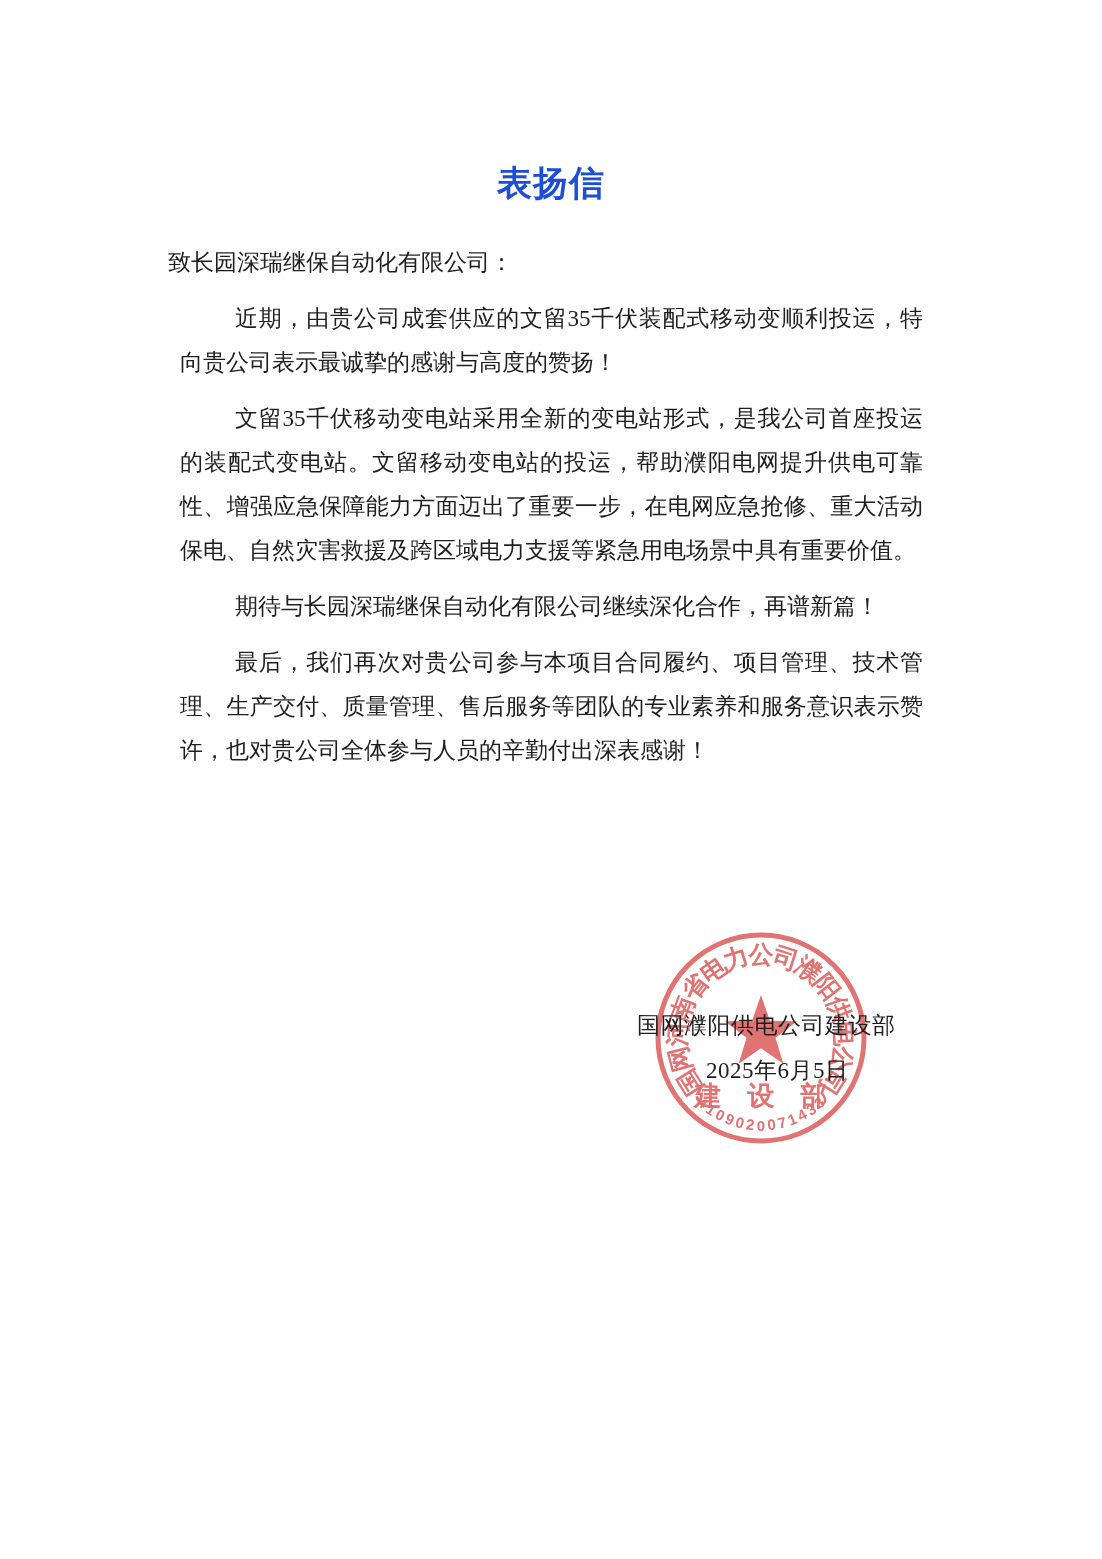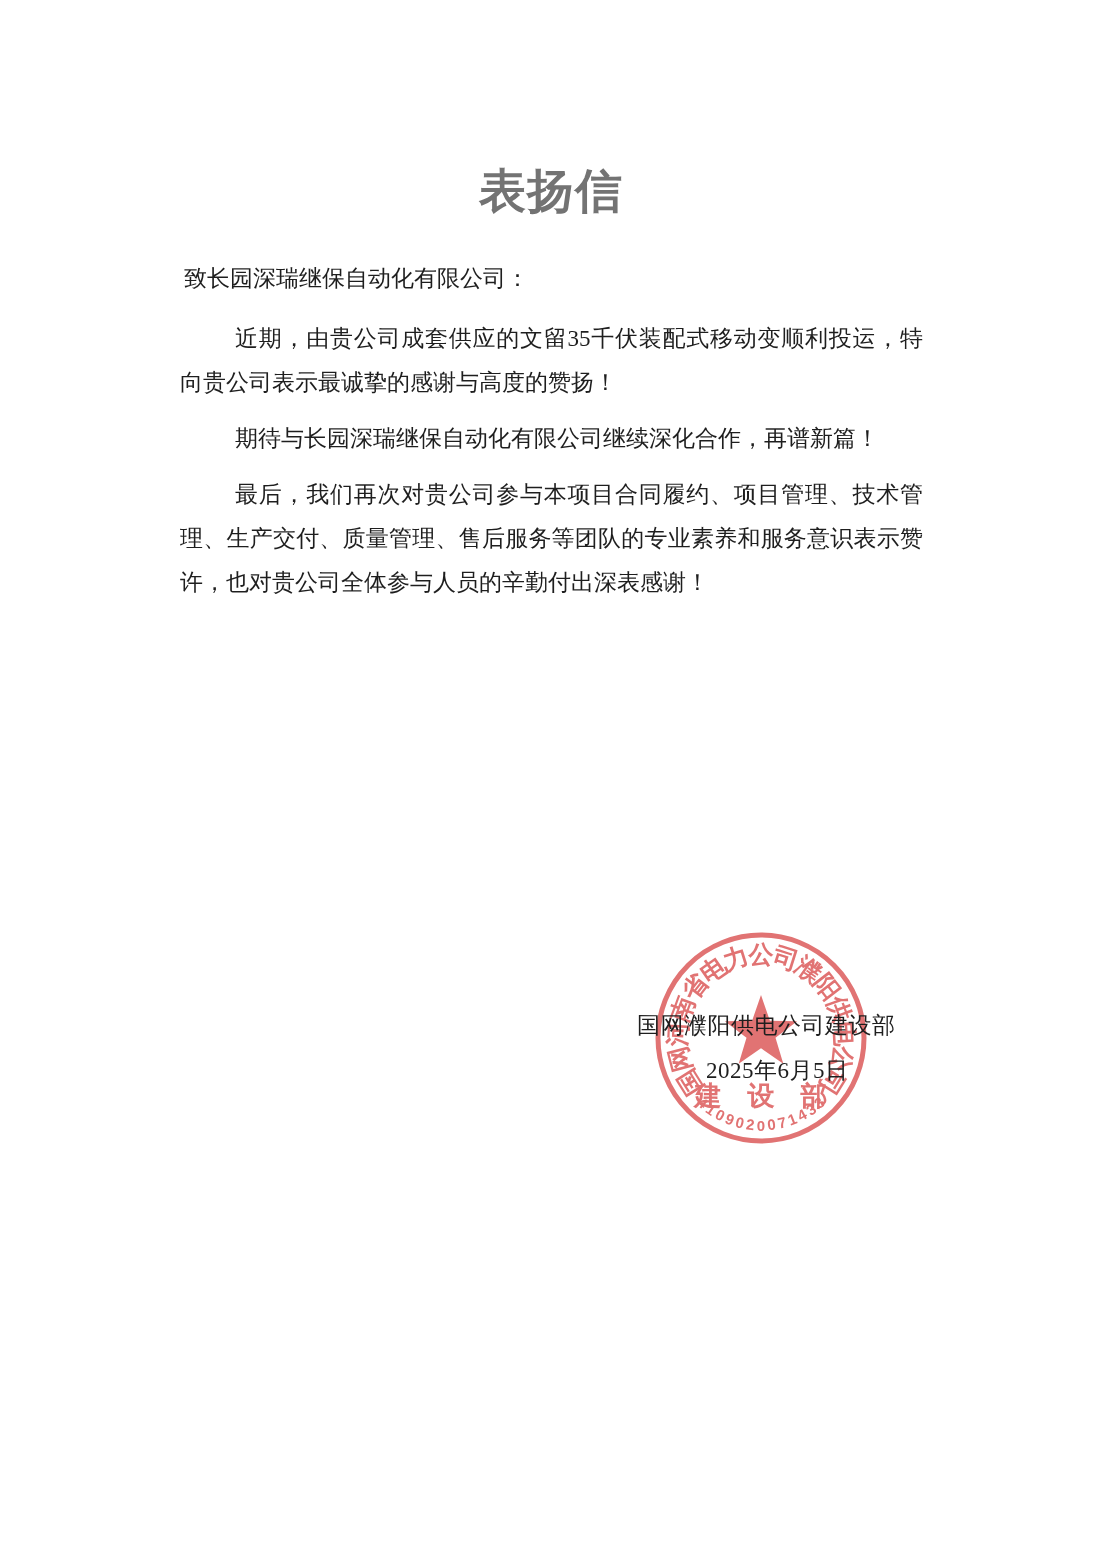--- a/index.html
+++ b/index.html
@@ -9,32 +9,32 @@
     height: 1559px;
     background: #ffffff;
     overflow: hidden;
     font-family: "Liberation Serif", "DejaVu Serif", serif;
     color: #1e1e1e;
   }
   .title {
     margin: 160px 0 0 0;
     text-align: center;
     font-family: "Liberation Sans", "DejaVu Sans", sans-serif;
-    font-size: 47px;
+    font-size: 35px;
     font-weight: 600;
     letter-spacing: 1px;
-    color: #737373;
+    color: #1d4ed8;
   }
   .letter-body {
     margin: 34px 167px 0 168px;
     font-size: 23px;
     line-height: 44px;
     text-align: justify;
   }
-  .greeting { margin: 16px; }
+  .greeting { margin: 0; }
   .para { margin: 12px; text-indent: 55px; }
   .seal {
     position: absolute;
     left: 648px;
     top: 925px;
     width: 226px;
     height: 226px;
     opacity: 0.85;
     mix-blend-mode: multiply;
   }
@@ -62,20 +62,21 @@
 <body>
 
 <div class="page">
 
   <h1 class="title">表扬信</h1>
 
   <div class="letter-body">
     <p class="greeting">致长园深瑞继保自动化有限公司：</p>
     <div id="paragraphs">
         <p class="para">近期，由贵公司成套供应的文留35千伏装配式移动变顺利投运，特向贵公司表示最诚挚的感谢与高度的赞扬！</p>
+        <p class="para">文留35千伏移动变电站采用全新的变电站形式，是我公司首座投运的装配式变电站。文留移动变电站的投运，帮助濮阳电网提升供电可靠性、增强应急保障能力方面迈出了重要一步，在电网应急抢修、重大活动保电、自然灾害救援及跨区域电力支援等紧急用电场景中具有重要价值。</p>
         <p class="para">期待与长园深瑞继保自动化有限公司继续深化合作，再谱新篇！</p>
         <p class="para">最后，我们再次对贵公司参与本项目合同履约、项目管理、技术管理、生产交付、质量管理、售后服务等团队的专业素养和服务意识表示赞许，也对贵公司全体参与人员的辛勤付出深表感谢！</p>
       </div>
   </div>
 
   <div class="seal">
     <svg id="seal-svg" viewBox="0 0 226 226" style="color: rgb(220, 90, 90);">
       <circle cx="113" cy="113" r="103" fill="none" stroke="currentColor" stroke-width="5"></circle>
       <polygon id="seal-star" fill="currentColor" points="113.0,70.0 121.9,95.7 149.1,96.3 127.5,112.7 135.3,138.7 113.0,123.2 90.7,138.7 98.5,112.7 76.9,96.3 104.1,95.7"></polygon>
       <g id="seal-arc-text">

